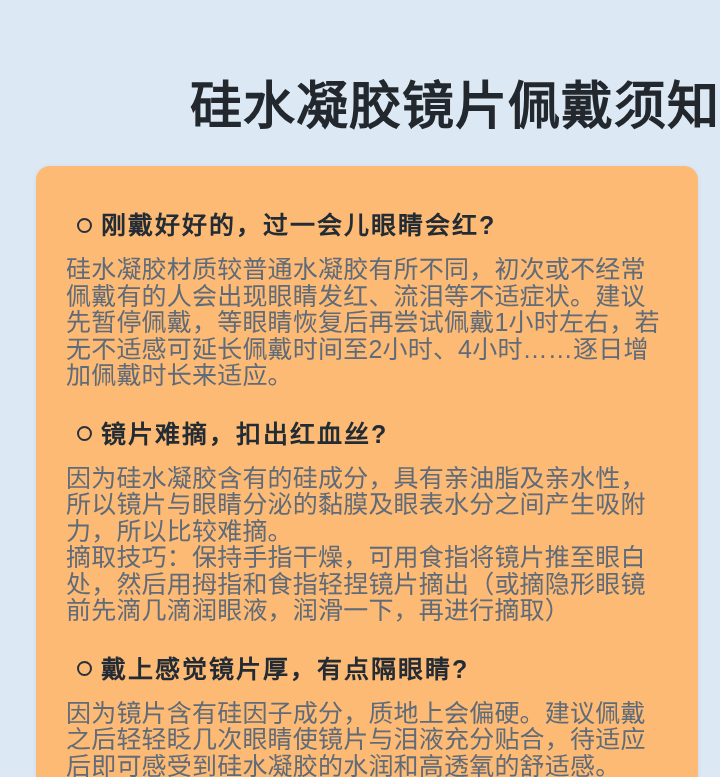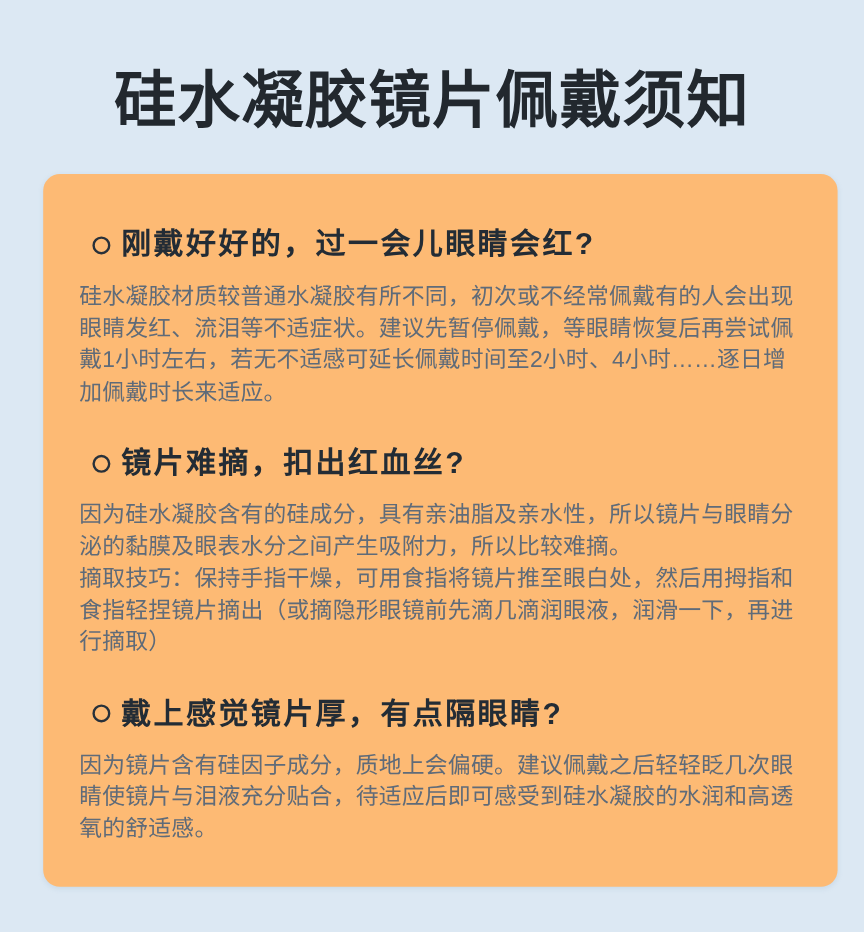--- a/index.html
+++ b/index.html
@@ -9,22 +9,22 @@
   body {
     width: 720px;
     height: 777px;
     background: #dce8f3;
     font-family: "Liberation Sans", "DejaVu Sans", sans-serif;
     overflow: hidden;
     position: relative;
   }
   .page-title {
     margin: 0;
-    padding-top: 56px;
-    text-align: center;
+    padding-top: 77px;
+    text-align: right;
     font-size: 52px;
     line-height: 58px;
     font-weight: 700;
     letter-spacing: 1px;
     color: #22282e;
   }
   .card {
     box-sizing: border-box;
     margin: 31px 35px 0 36px;
     width: 662px;
@@ -50,21 +50,21 @@
   }
   .heading-text {
     font-size: 25px;
     line-height: 30px;
     font-weight: 700;
     letter-spacing: 2px;
     color: #232c35;
   }
   .section-body p {
     margin: 0;
-    font-size: 19px;
+    font-size: 25px;
     line-height: 26.5px;
     color: #5f6b79;
     letter-spacing: 0.2px;
     word-break: break-all;
   }
 </style>
 </head>
 <body>
 
 <h1 class="page-title">硅水凝胶镜片佩戴须知</h1>

